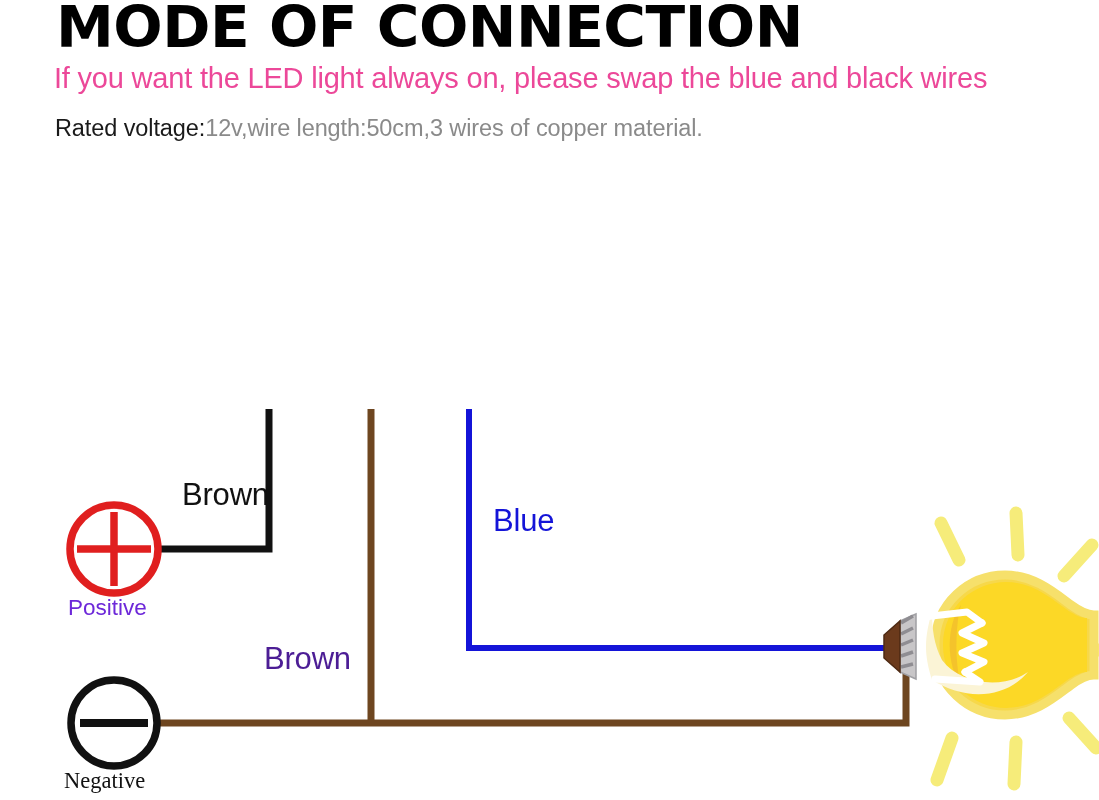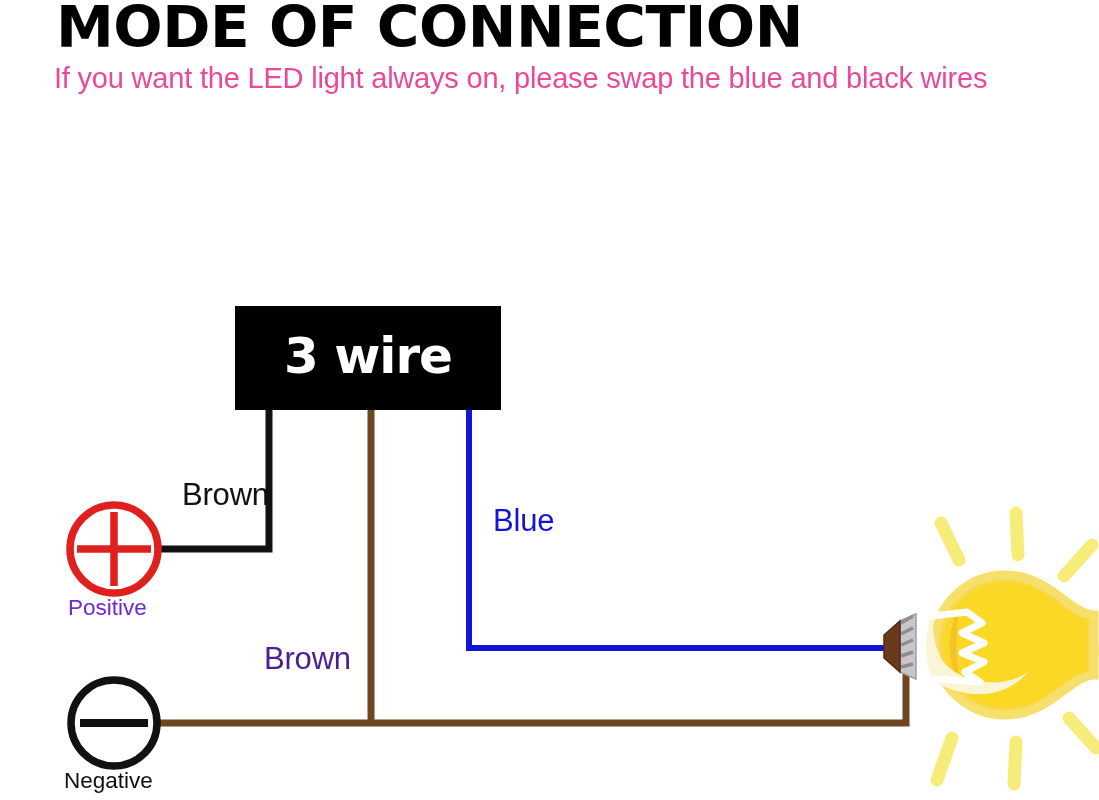--- a/index.html
+++ b/index.html
@@ -104,31 +104,34 @@
   #label-blue  { left: 449px; top: 503px; color: #1414D8; }
   #label-brown { left: 220px; top: 641px; color: #4c1d95; }
 
   
   .terminal-label {
     position: absolute;
     font-size: 22.5px;
     white-space: nowrap;
   }
   #label-positive { left: 24px; top: 595px; color: #6d28d9; }
-  #label-negative { left: 20px; top: 768px; color: #111111; }
+  #label-negative { left: 20px; top: 768px; color: #111111; font-family: Liberation Serif, serif; }
 </style>
 </head>
 <body>
 
 <div id="page">
 
   <div id="main-title">MODE OF CONNECTION</div>
 
   <div id="subtitle-warning">If you want the LED light always on, please swap the blue and black wires</div>
 
+  <div class="spec-line" id="spec-voltage">
+    <span class="lbl">Rated voltage:</span><span>12v,wire length:50cm,3 wires of copper material.</span>
+  </div>
 
 
   <svg id="diagram" viewBox="0 0 1099 800">
 
     <g>
       <path d="M225,409 L225,549 L116,549" fill="none" stroke="#111111" stroke-width="7" stroke-linecap="butt"></path>
     </g>
 
     <g>
       <path d="M327,409 L327,723" fill="none" stroke="#6E4620" stroke-width="7"></path>
@@ -201,23 +204,20 @@
           <line x1="869" y1="652" x2="857" y2="656"></line>
           <line x1="869" y1="664" x2="857" y2="667"></line>
         </g>
 
         <path d="M856,621 L856,672 L840,658 L840,635 Z" fill="#6B3A1C" stroke="#4E2A13" stroke-width="1.5"></path>
       </g>
     </g>
 
   </svg>
 
-  <div id="threewire-box">
-    <div id="threewire-label">3 wire</div>
-  </div>
 
   <div class="wire-label" id="label-black">Brown</div>
 
   <div class="wire-label" id="label-brown">Brown</div>
 
   <div class="wire-label" id="label-blue">Blue</div>
 
   <div class="terminal-label" id="label-positive">Positive</div>
 
   <div class="terminal-label" id="label-negative">Negative</div>

